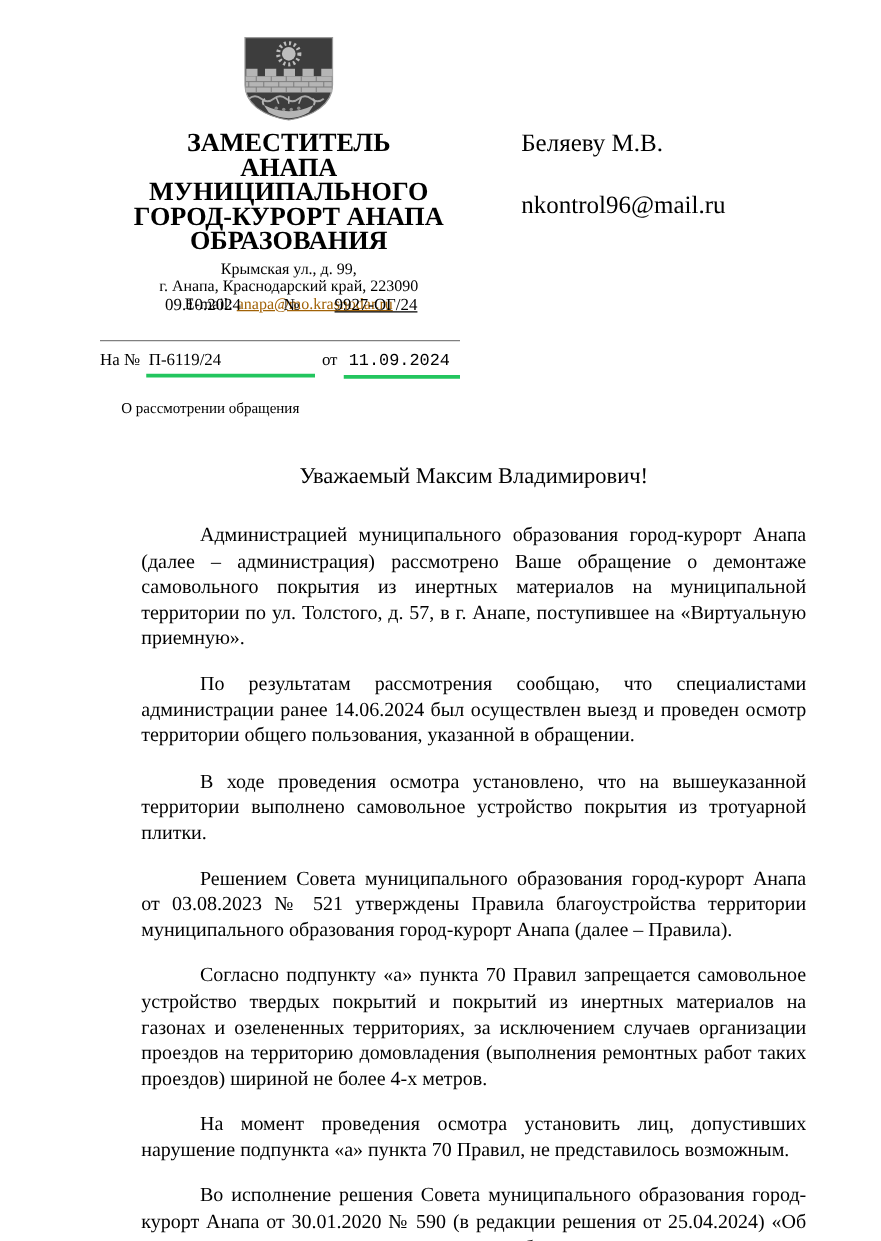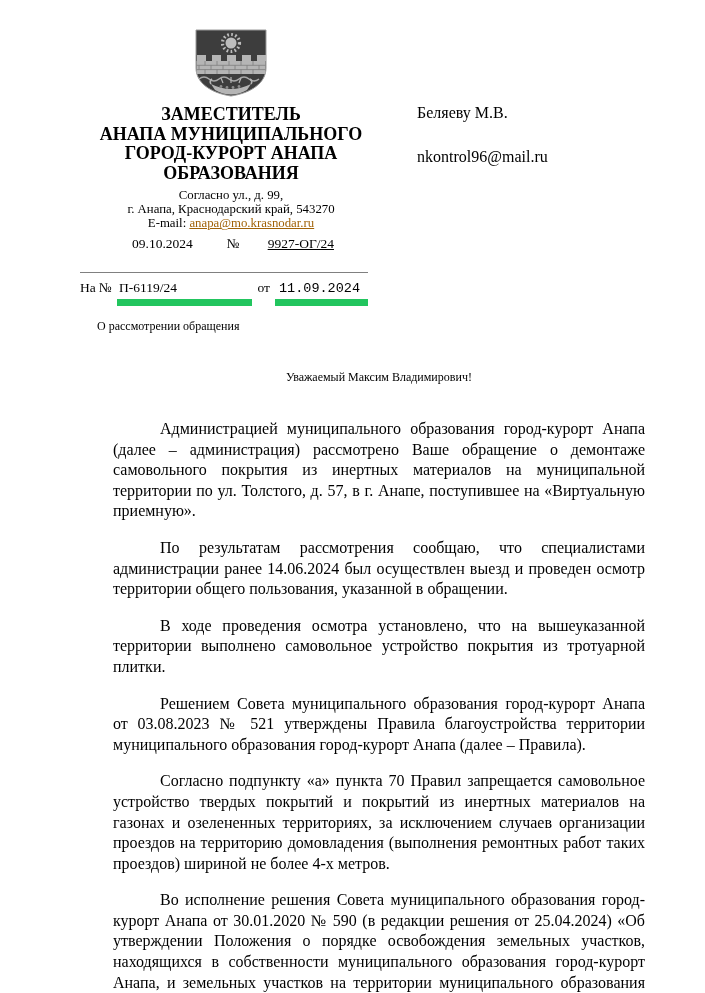--- a/index.html
+++ b/index.html
@@ -4,39 +4,39 @@
 <style>
   html,body { margin:0; padding:0; }
   body { background:#ffffff; }
   .page {
     position:relative; width:705px; height:993px; background:#ffffff;
     font-family:"Liberation Serif", serif; color:#000000; overflow:hidden;
   }
   
   .left-col { position:absolute; left:85px; top:28px; width:292px; text-align:center; }
   .emblem { display:block; margin:0 auto; }
-  .org-name { margin-top:7px; font-weight:bold; font-size:18px; line-height:19.5px; }
+  .org-name { margin-top:7px; font-weight:bold; font-size:21px; line-height:19.5px; }
   .address { margin-top:5px; font-size:12.8px; line-height:14.2px; }
   .email-link { color:#a16207; text-decoration:underline; }
   
   .ref-block { position:absolute; left:80px; top:236px; width:288px; font-size:13.5px; }
   .ref-line1 { display:flex; border-bottom:1px solid #808080; padding-bottom:20px; }
   .ref-line1 .ref-date   { margin-left:52px; }
   .ref-line1 .ref-nosign { margin-left:34px; }
   .ref-line1 .ref-number { margin-left:28px;text-decoration:underline; }
   .ref-line2 { display:flex; margin-top:7px; align-items:baseline; }
-  .ref-blank { border-bottom:7px solid #22c55e; padding-bottom:3px; }
+  .ref-blank { border-bottom:3px solid #22c55e; padding-bottom:3px; }
   .ref-blank-grow { flex:1; margin-left:5px; padding-left:2px; margin-right:6px; }
   .ref-blank-date { margin-left:5px; padding-left:4px; padding-right:8px;font-family:Liberation Mono, monospace; }
   
-  .recipient { position:absolute; left:417px; top:104px; font-size:16px; }
+  .recipient { position:absolute; left:417px; top:104px; font-size:20px; }
   .recipient-email { margin-top:26px; }
   
   .subject { position:absolute; left:97px; top:319px; font-size:12px; }
-  .salutation { position:absolute; left:97px; top:370px; width:564px; text-align:center; font-size:12px; }
+  .salutation { position:absolute; left:97px; top:370px; width:564px; text-align:center; font-size:18px; }
   .body-text { position:absolute; left:97px; top:403px; width:564px; font-size:16px; line-height:20.6px; text-align:justify; }
   .body-text p { margin:16px; text-indent:47px;font-family:Liberation Serif, serif; }
 </style>
 </head>
 <body>
 
 <div class="page">
 
   <div class="left-col">
     <svg class="emblem" width="84" height="70" viewBox="0 0 84 70" xmlns="http://www.w3.org/2000/svg">
@@ -91,22 +91,22 @@
     </svg>
 
     <div class="org-name">
       <div>ЗАМЕСТИТЕЛЬ</div>
       <div>АНАПА МУНИЦИПАЛЬНОГО</div>
       <div>ГОРОД-КУРОРТ АНАПА</div>
       <div>ОБРАЗОВАНИЯ</div>
     </div>
 
     <div class="address">
-      <div>Согласно ул., д. 99,</div>
-      <div>г. Анапа, Краснодарский край, 543270</div>
+      <div>Крымская ул., д. 99,</div>
+      <div>г. Анапа, Краснодарский край, 223090</div>
       <div><span>E-mail: </span><a href="#" class="email-link">anapa@mo.krasnodar.ru</a></div>
     </div>
   </div>
 
   <div class="recipient">
     <div>Беляеву М.В.</div>
     <div class="recipient-email">nkontrol96@mail.ru</div>
   </div>
 
   <div class="ref-block">
@@ -126,16 +126,17 @@
   <div class="subject">О рассмотрении обращения</div>
 
   <div class="salutation">Уважаемый Максим Владимирович!</div>
 
   <div class="body-text">
     <p>Администрацией муниципального образования город-курорт Анапа (далее – администрация) рассмотрено Ваше обращение о демонтаже самовольного покрытия из инертных материалов на муниципальной территории по ул. Толстого, д. 57, в г. Анапе, поступившее на «Виртуальную приемную».</p>
     <p>По результатам рассмотрения сообщаю, что специалистами администрации ранее 14.06.2024 был осуществлен выезд и проведен осмотр территории общего пользования, указанной в обращении.</p>
     <p>В ходе проведения осмотра установлено, что на вышеуказанной территории выполнено самовольное устройство покрытия из тротуарной плитки.</p>
     <p>Решением Совета муниципального образования город-курорт Анапа от 03.08.2023 № 521 утверждены Правила благоустройства территории муниципального образования город-курорт Анапа (далее – Правила).</p>
     <p>Согласно подпункту «а» пункта 70 Правил запрещается самовольное устройство твердых покрытий и покрытий из инертных материалов на газонах и озелененных территориях, за исключением случаев организации проездов на территорию домовладения (выполнения ремонтных работ таких проездов) шириной не более 4-х метров.</p>
+    <p>На момент проведения осмотра установить лиц, допустивших нарушение подпункта «а» пункта 70 Правил, не представилось возможным.</p>
     <p>Во исполнение решения Совета муниципального образования город-курорт Анапа от 30.01.2020 № 590 (в редакции решения от 25.04.2024) «Об утверждении Положения о порядке освобождения земельных участков, находящихся в собственности муниципального образования город-курорт Анапа, и земельных участков на территории муниципального образования город-курорт Анапа, государственная собственности на которые не разграничена от самовольно размещенных временных сооружений»</p>
   </div>
 
 </div>
 
 </body></html>

